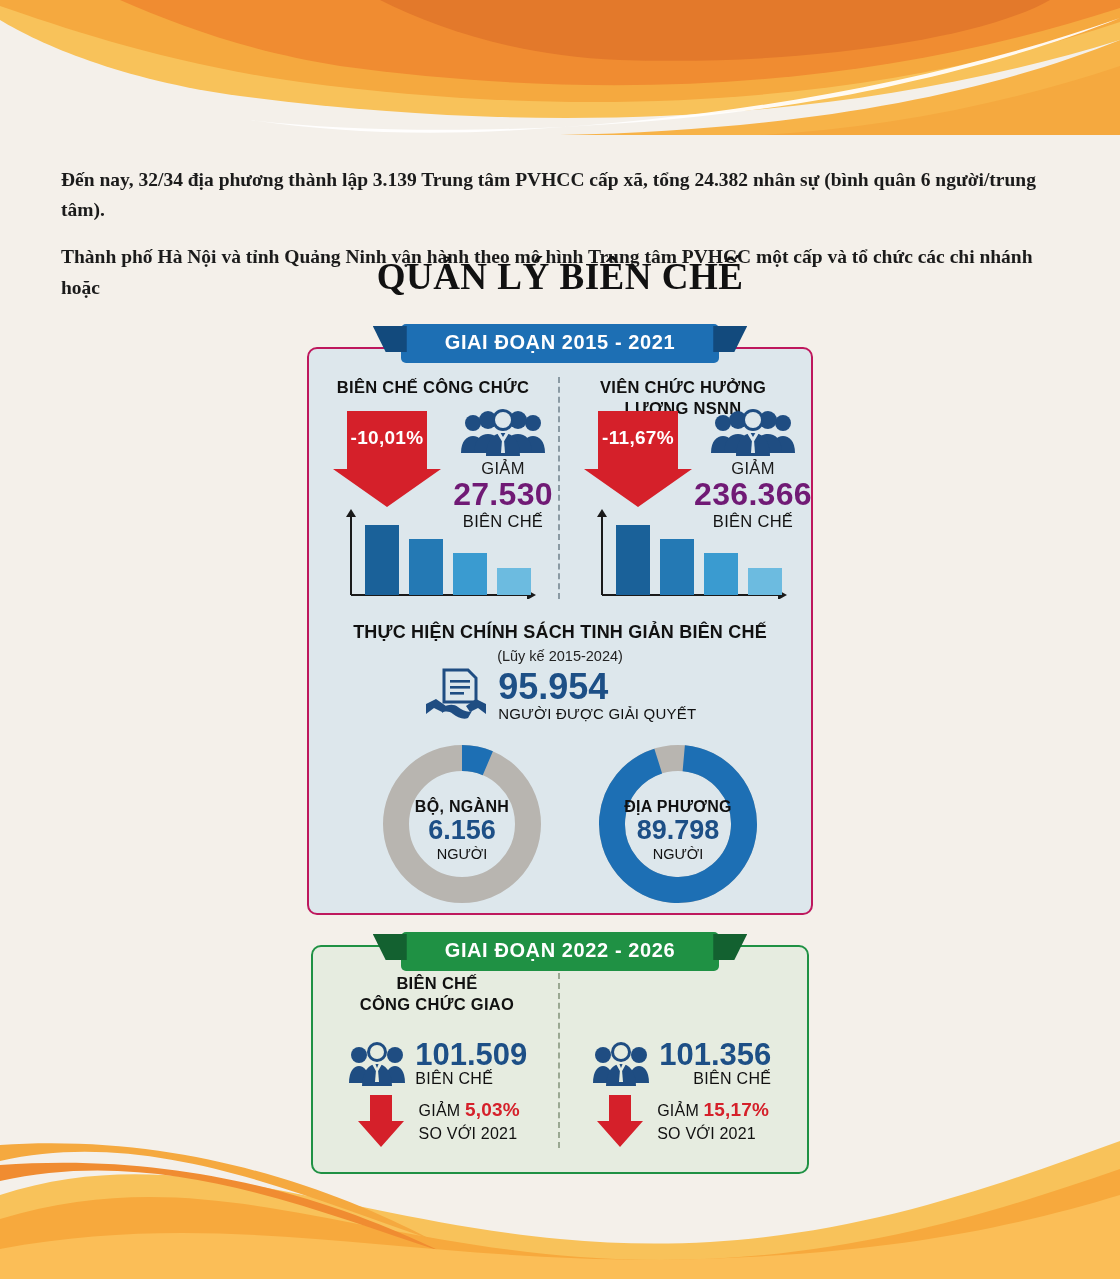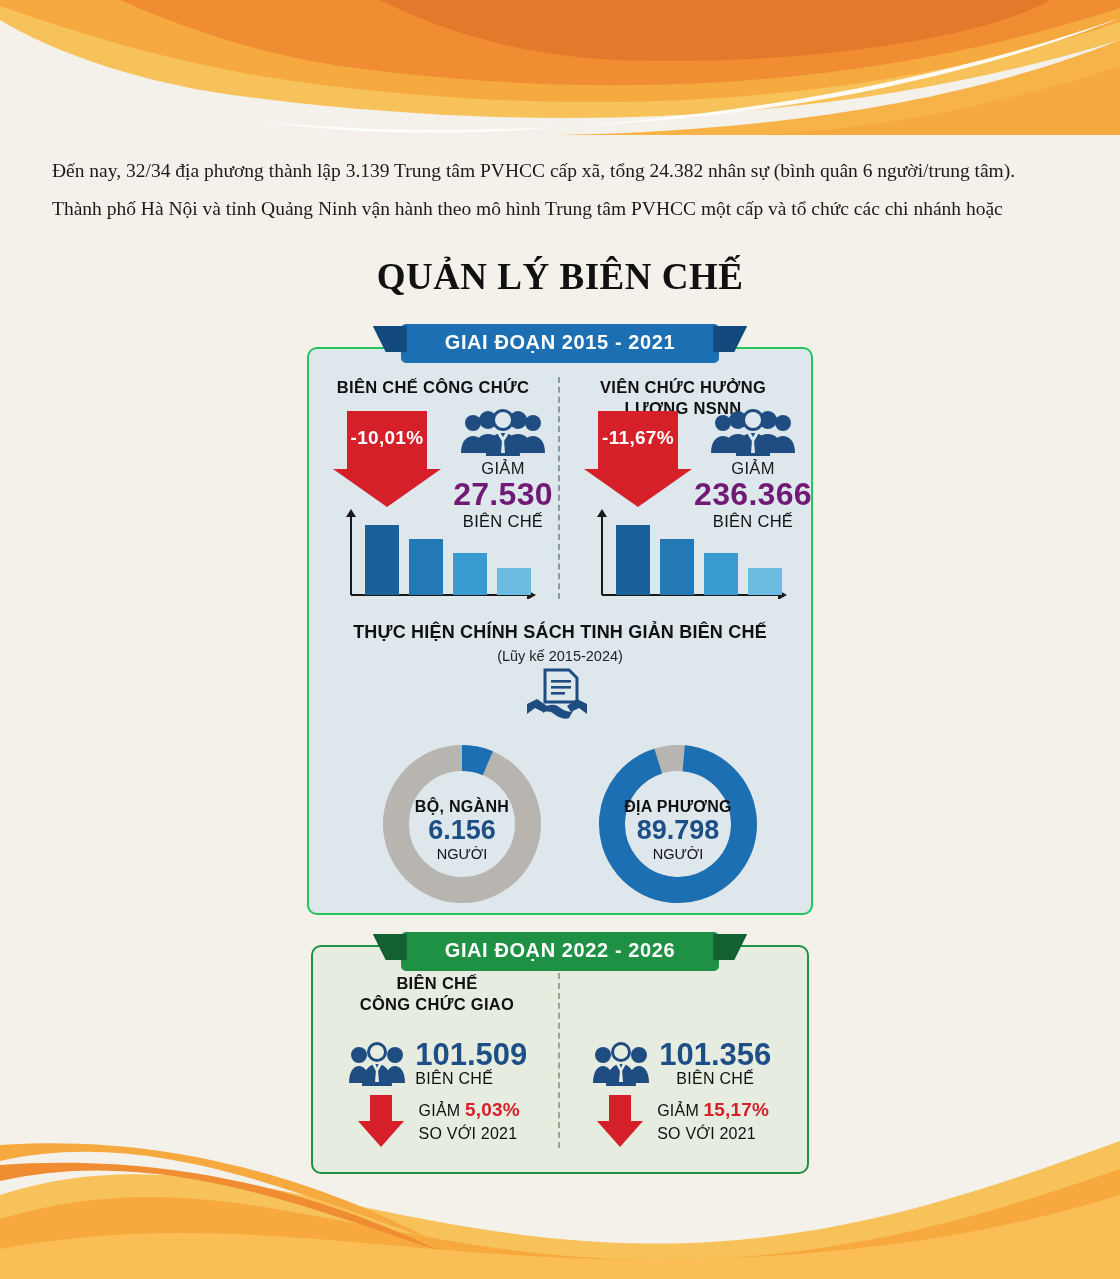--- a/index.html
+++ b/index.html
@@ -11,21 +11,21 @@
   }
   .wave-top{position:absolute;top:0;left:0;width:1120px;height:135px;pointer-events:none;}
   .wave-bottom{position:absolute;bottom:0;left:0;width:1120px;height:180px;pointer-events:none;}
 
   
   .intro{
     position:absolute;left:44px;top:148px;width:1035px;
     font-family:"Liberation Serif", serif;
     font-size:19.5px;line-height:1.55;color:#1b1b1b;
   }
-  .intro p{margin:8px;}
+  .intro p{margin:17px;font-weight:bold;}
 
   
   .main-title{
     position:absolute;top:255px;left:0;width:1120px;text-align:center;
     font-family:"Liberation Serif", serif;
     font-size:37px;font-weight:bold;letter-spacing:.5px;color:#111;
   }
 
   
   .ribbon-wrap{position:absolute;left:0;width:1120px;text-align:center;z-index:6;}
@@ -39,21 +39,21 @@
   .ribbon.green{background:#1f9144;}
   .ribbon .tail{position:absolute;top:2px;width:34px;height:26px;}
   .ribbon.blue .tail{background:#124a7d;}
   .ribbon.green .tail{background:#136130;}
   .ribbon .tail.left{left:-28px;clip-path:polygon(0 0,100% 0,100% 100%,38% 100%);}
   .ribbon .tail.right{right:-28px;clip-path:polygon(0 0,100% 0,62% 100%,0 100%);}
 
   
   .card-blue{
     position:absolute;left:307px;top:347px;width:506px;height:568px;
-    background:#dde7ec;border:2px solid #22c55e;border-radius:10px;
+    background:#dde7ec;border:2px solid #be185d;border-radius:10px;
     box-sizing:border-box;
   }
   .card-green{
     position:absolute;left:311px;top:945px;width:498px;height:229px;
     background:#e6ece0;border:2px solid #1f9144;border-radius:10px;
     box-sizing:border-box;
   }
 
   .vdivider{
     position:absolute;top:28px;width:0;height:222px;
@@ -240,20 +240,24 @@
     <g fill="#1f4d82">
       <path d="M20,2 L44,2 L52,10 L52,34 L20,34 Z" fill="none" stroke="#1f4d82" stroke-width="3"></path>
       <rect x="26" y="12" width="20" height="2.6"></rect>
       <rect x="26" y="18" width="20" height="2.6"></rect>
       <rect x="26" y="24" width="14" height="2.6"></rect>
       <path d="M2,36 L12,31 L22,38 L18,44 L10,40 L2,46 Z"></path>
       <path d="M62,36 L52,31 L42,38 L46,44 L54,40 L62,46 Z"></path>
       <path d="M18,40 C24,36 30,36 34,39 C38,42 44,45 48,43 L44,50 C39,52 33,49 29,46 C25,43 21,43 18,45 Z"></path>
     </g>
   </svg>
+  <span style="display:inline-block;vertical-align:middle;text-align:left;">
+    <span class="mid-num">95.954</span><br>
+    <span class="mid-num-sub">NGƯỜI ĐƯỢC GIẢI QUYẾT</span>
+  </span>
 </div>
 
 <div class="donut" style="left:378px;top:740px;width:168px;height:168px;">
   <svg width="168" height="168" viewBox="0 0 168 168">
     <circle cx="84" cy="84" r="66" fill="none" stroke="#b8b5b0" stroke-width="26"></circle>
     <circle cx="84" cy="84" r="66" fill="none" stroke="#1d6fb4" stroke-width="26" stroke-dasharray="26.5 388.2" transform="rotate(-90 84 84)"></circle>
   </svg>
   <div class="donut-label" style="top:58px;">
     <div class="t1">BỘ, NGÀNH</div>
     <div class="t2">6.156</div>
@@ -328,21 +332,21 @@
           <path d="M0,41 C0,29 5,24 10,24 C15,24 20,29 20,41 Z"></path>
         <circle cx="46" cy="13" r="8"></circle>
           <path d="M36,41 C36,29 41,24 46,24 C51,24 56,29 56,41 Z"></path>
         <circle cx="28" cy="10" r="10" fill="#1f4d82"></circle>
         <circle cx="28" cy="10" r="7" fill="#e6ece0"></circle>
         <path d="M13,44 C13,29 20,22 28,22 C36,22 43,29 43,44 Z"></path>
         <path d="M23,22 L28,31 L33,22 L30,21 L28,26 L26,21 Z" fill="#e6ece0"></path>
         <path d="M27,28 L29,28 L30,40 L26,40 Z" fill="#e6ece0"></path>
       </g>
     </svg>
-    <span style="display:inline-block;vertical-align:middle;text-align:center;">
+    <span style="display:inline-block;vertical-align:middle;text-align:right;">
       <span class="g-num">101.356</span><br>
       <span class="g-sub">BIÊN CHẾ</span>
     </span>
   </div>
 
   <div style="position:absolute;left:258px;top:148px;width:222px;text-align:center;">
     <svg width="50" height="52" viewBox="0 0 50 52" style="vertical-align:middle;margin-right:8px;">
       <polygon points="14,0 36,0 36,26 48,26 25,52 2,26 14,26" fill="#d5202a"></polygon>
     </svg>
     <span class="g-dec" style="display:inline-block;vertical-align:middle;text-align:left;">

